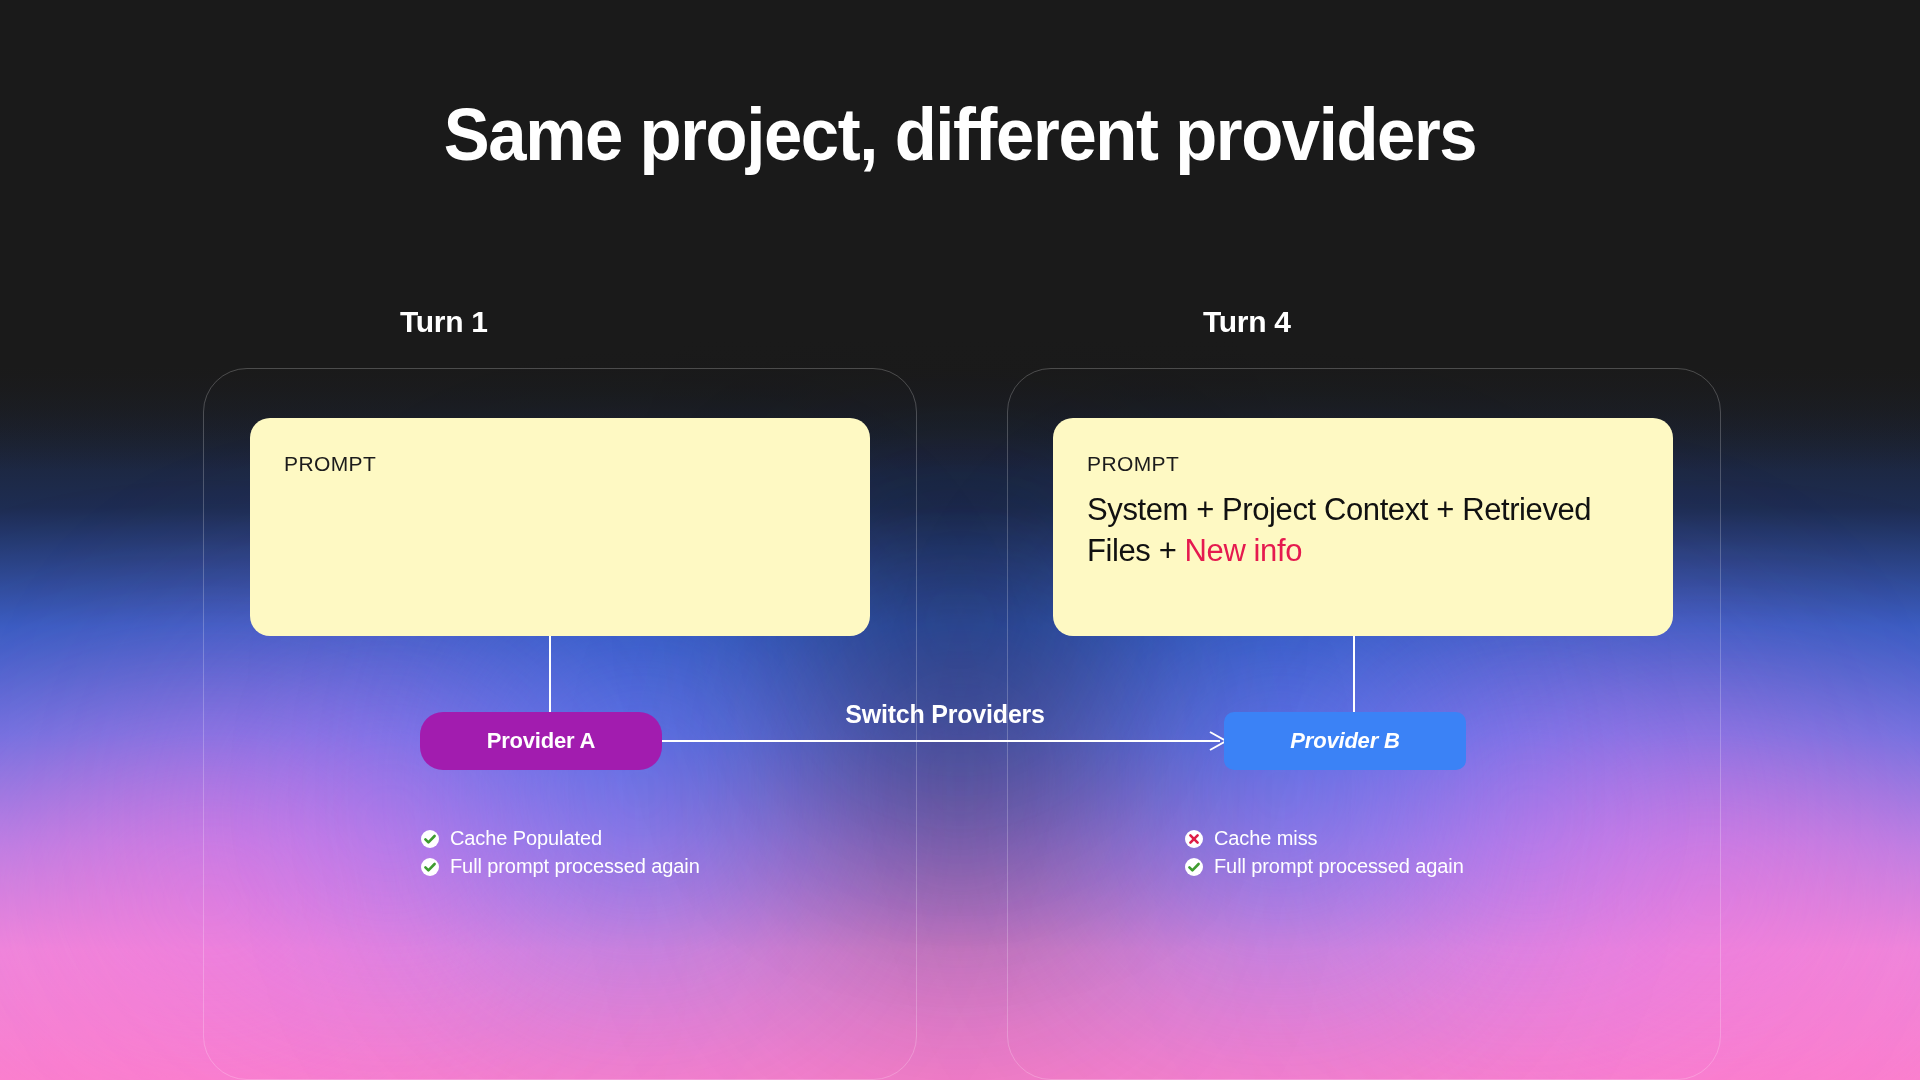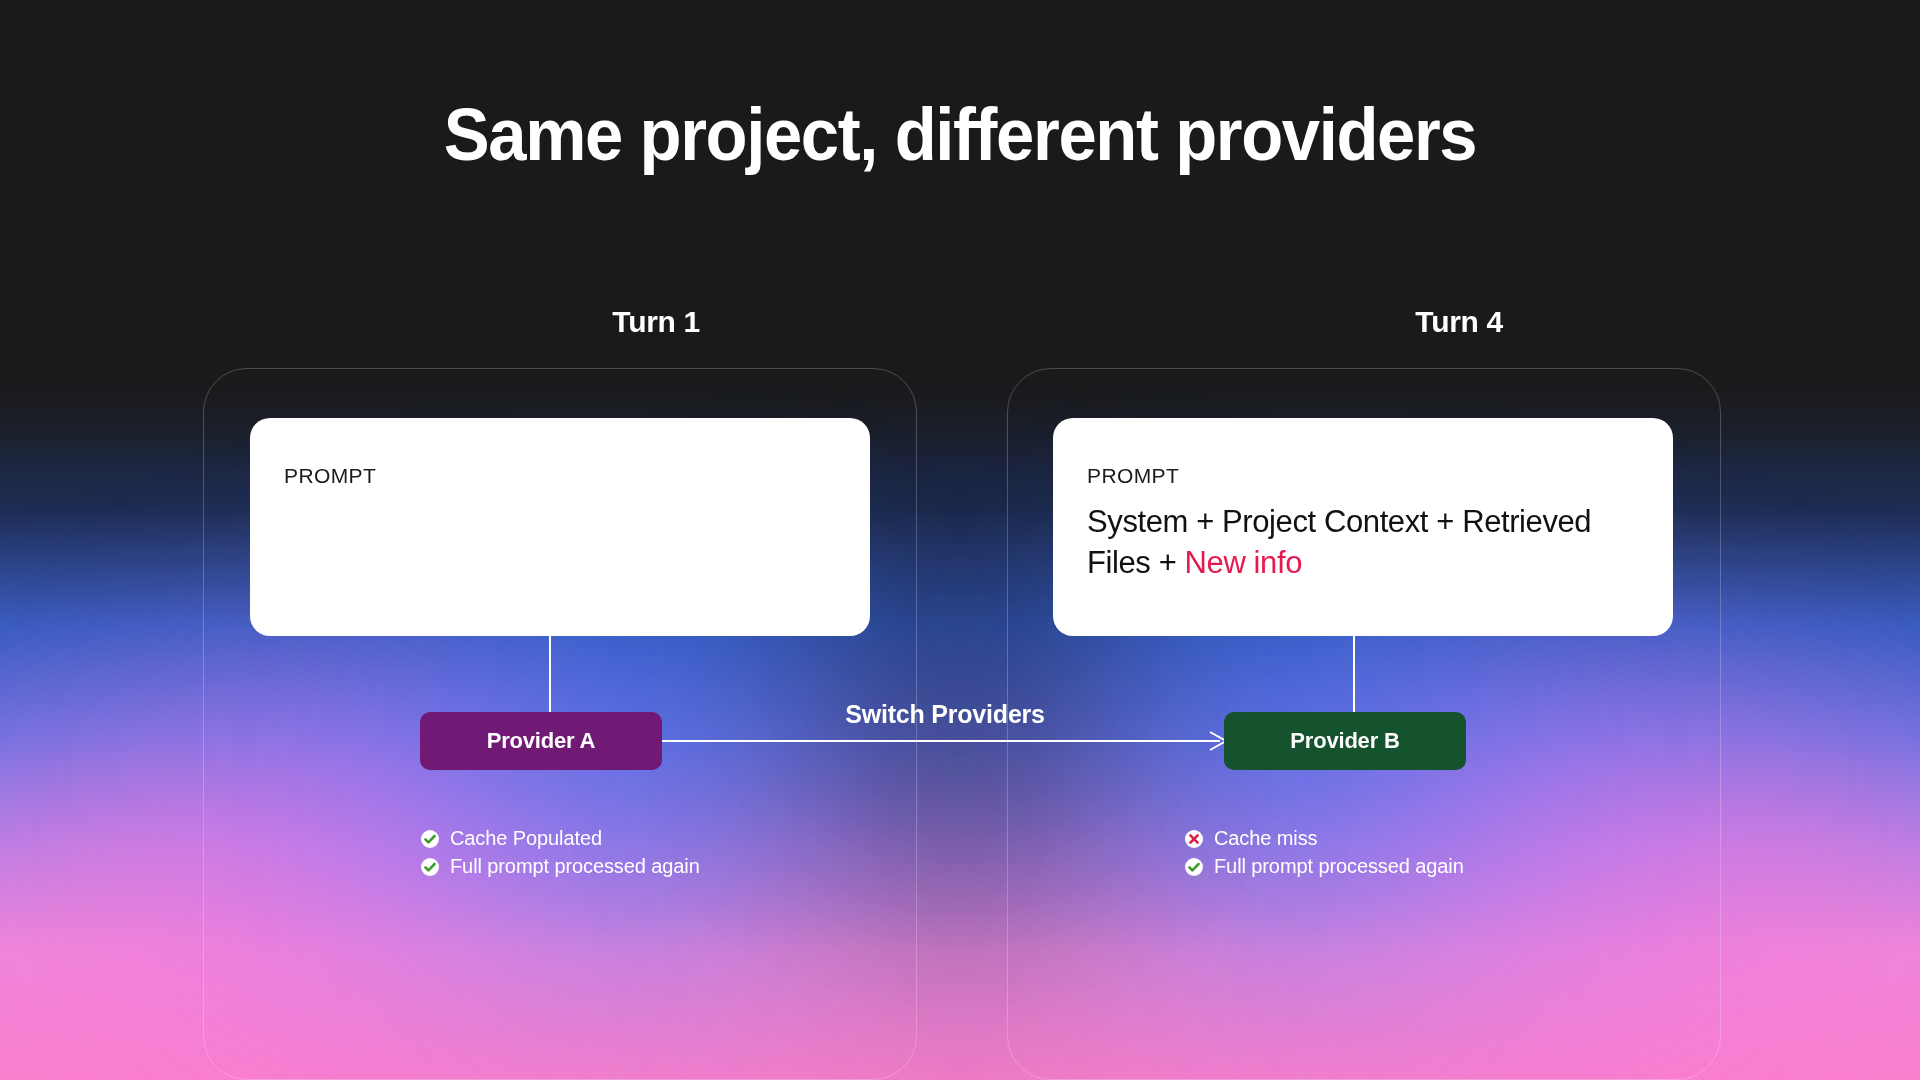--- a/index.html
+++ b/index.html
@@ -69,46 +69,46 @@
     line-height:1.05;
     font-stretch:condensed;
     transform:scaleX(0.93);
   }
 
   .turn-label {
     position:absolute;
     color:#ffffff;
     font-size:30px;
     font-weight:bold;
-    text-align:right;
+    text-align:left;
     width:300px;
     letter-spacing:-0.3px;
   }
   #turn-label-1 { left:400px; top:305px; }
   #turn-label-2 { left:1203px; top:305px; }
 
   .turn-panel {
     position:absolute;
     border:1px solid rgba(255,255,255,0.22);
     border-radius:44px;
     top:368px;
     height:712px;
     width:714px;
   }
   #turn-panel-1 { left:203px; }
   #turn-panel-2 { left:1007px; }
 
   .prompt-card {
     position:absolute;
-    background:#ffffff;
+    background:#fef9c3;
     border-radius:20px;
     top:418px;
     width:620px;
     height:218px;
-    padding:46px 34px 0 34px;
+    padding:34px 34px 0 34px;
   }
   #prompt-card-1 { left:250px; }
   #prompt-card-2 { left:1053px; }
 
   .prompt-kicker {
     color:#1c1c1c;
     font-size:21px;
     letter-spacing:0.4px;
     font-weight:400;
     margin-bottom:14px;
@@ -214,24 +214,24 @@
     <line x1="12" y1="0" x2="12" y2="92" stroke="#ffffff" stroke-width="2"></line>
     <polyline points="5,86 12,100 19,86" fill="none" stroke="#ffffff" stroke-width="2"></polyline>
   </svg>
 
   <div id="switch-providers-label">Switch Providers</div>
   <svg id="switch-arrow" viewBox="0 0 570 34">
     <line x1="0" y1="17" x2="560" y2="17" stroke="#ffffff" stroke-width="2"></line>
     <polyline points="550,8 566,17 550,26" fill="none" stroke="#ffffff" stroke-width="2"></polyline>
   </svg>
 
-  <div class="provider-pill" id="provider-pill-a" style="background: #701a75;">
+  <div class="provider-pill" id="provider-pill-a" style="background: #a21caf; border-radius: 23px;">
     <span>Provider A</span>
   </div>
-  <div class="provider-pill" id="provider-pill-b" style="background: #14532d;">
+  <div class="provider-pill" id="provider-pill-b" style="background: #3b82f6; font-style: italic;">
     <span>Provider B</span>
   </div>
 
   <div class="status-list" id="status-list-a">
     <div class="status-row">
       <svg class="status-icon" viewBox="0 0 20 20">
         <circle cx="10" cy="10" r="9" fill="#ffffff"></circle>
         <polyline points="5.4,10.3 8.4,13.3 14.6,7" fill="none" stroke="#3f9c2f" stroke-width="2.6" stroke-linecap="round" stroke-linejoin="round"></polyline>
       </svg>
       <span>Cache Populated</span>

